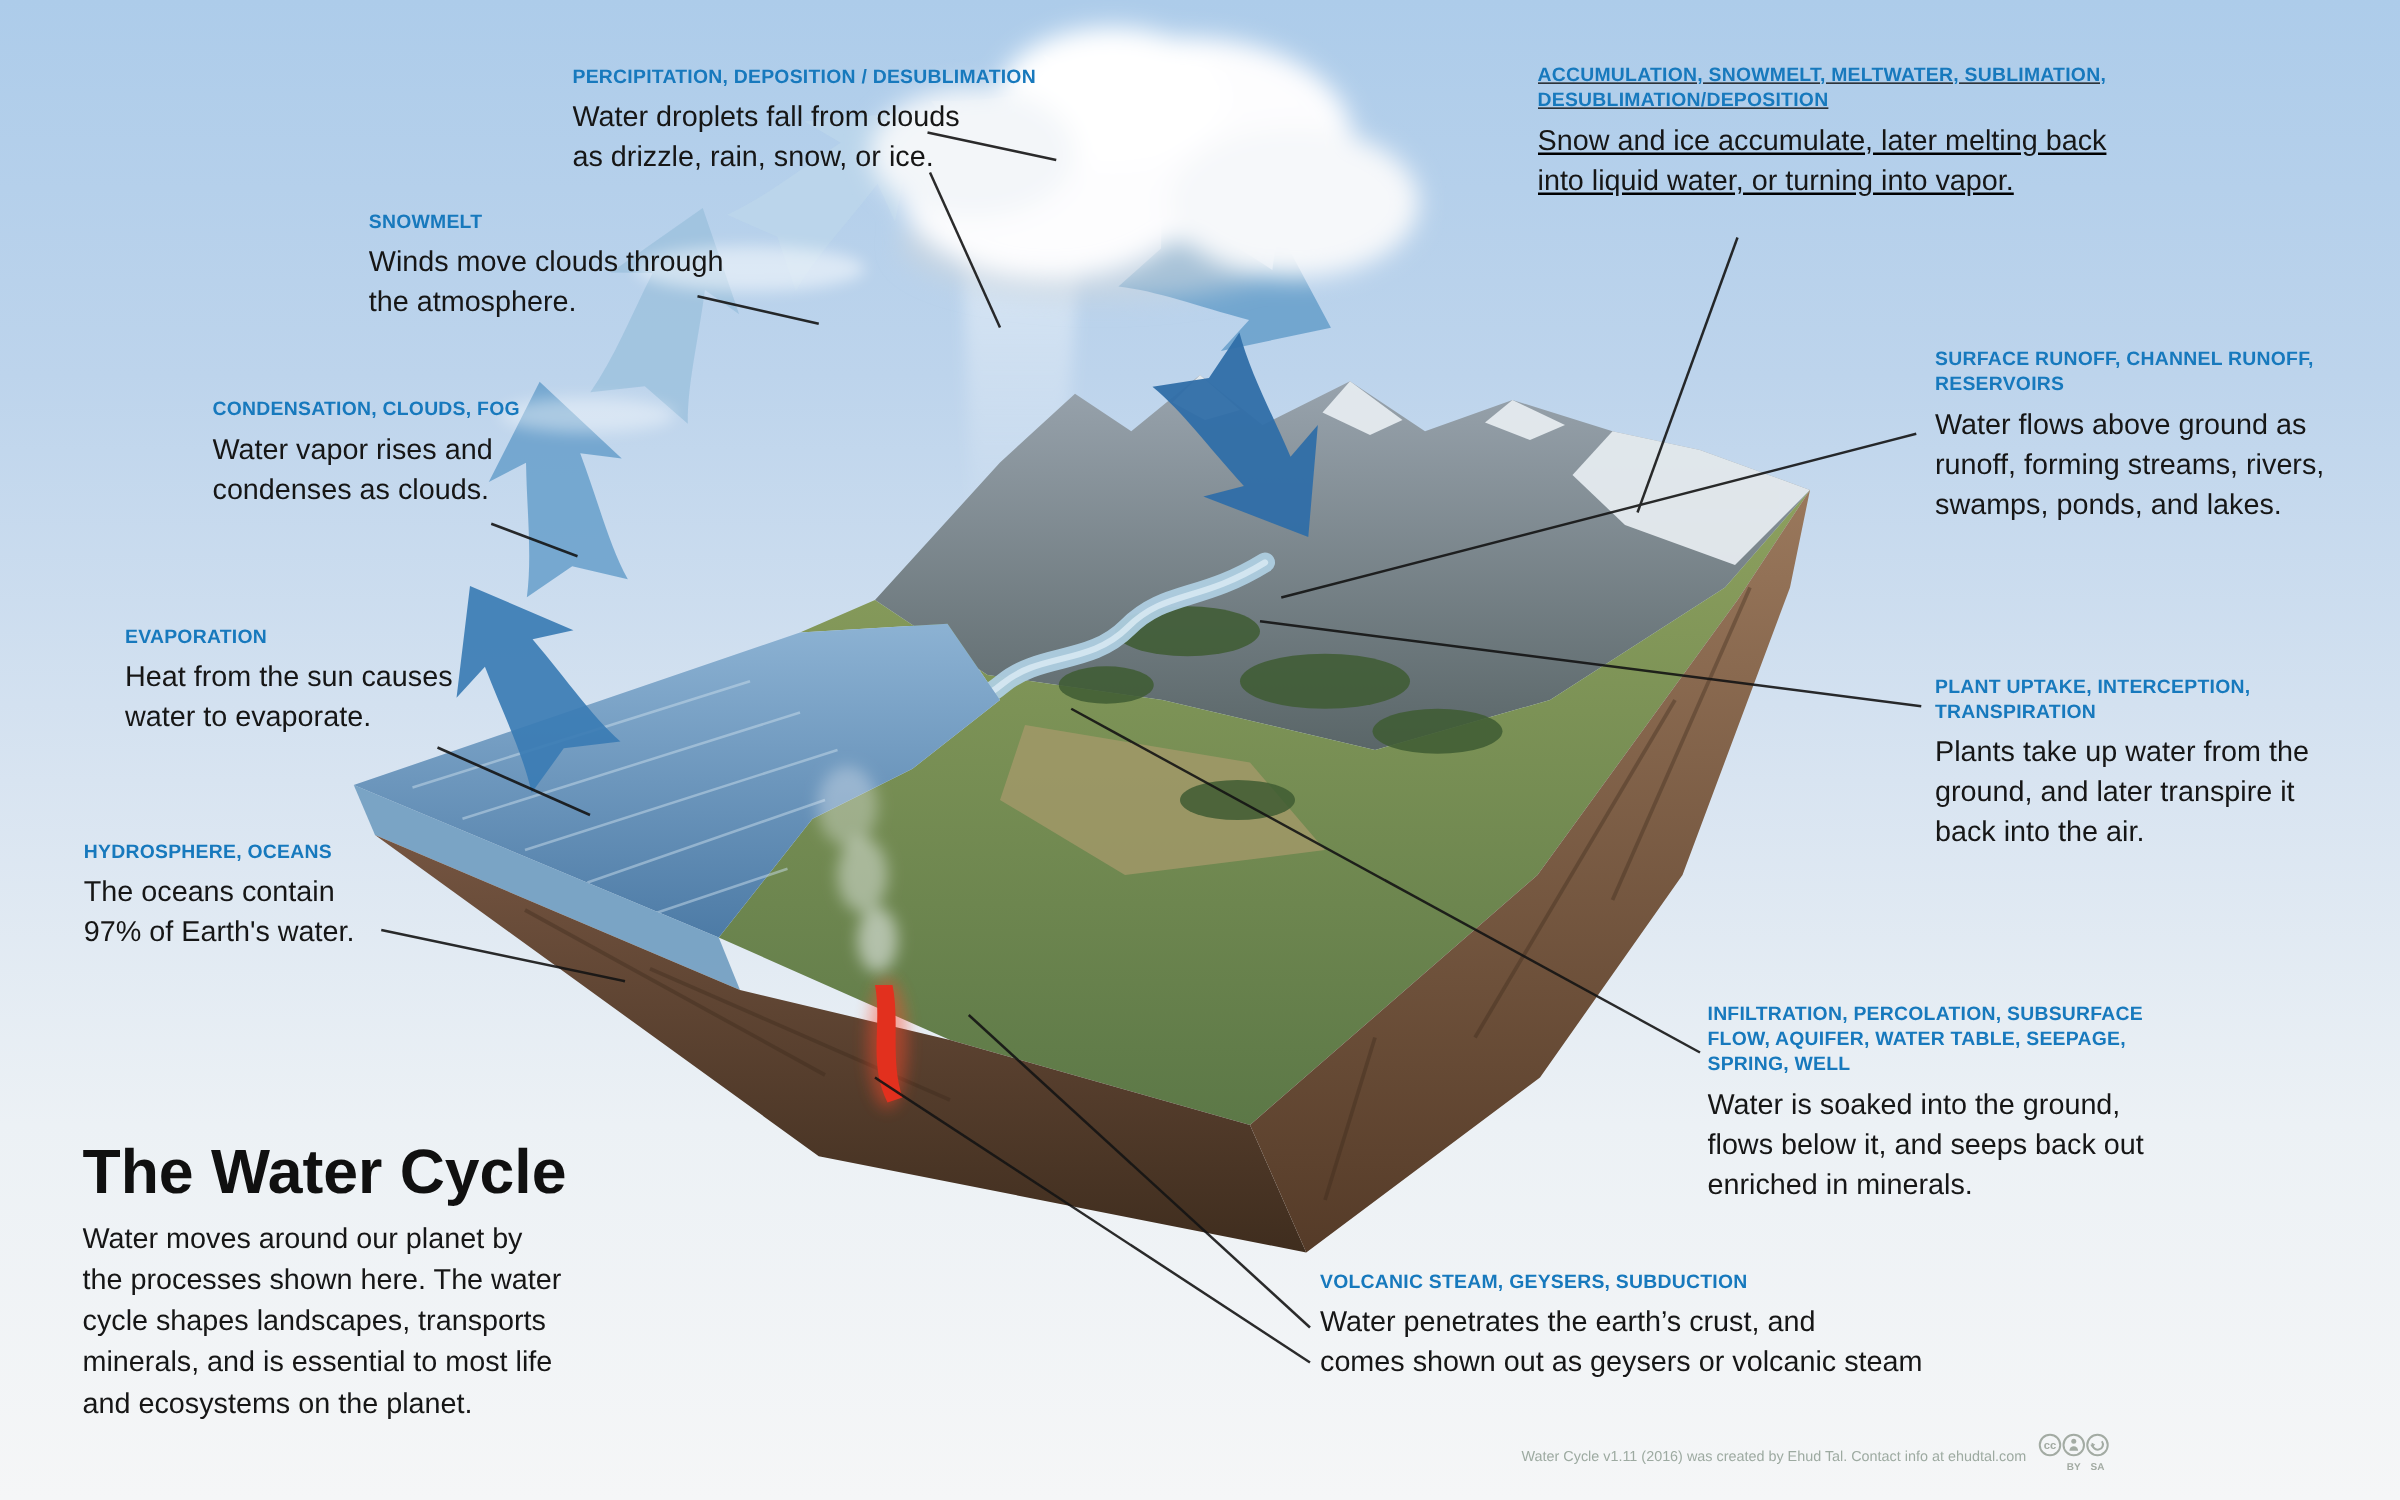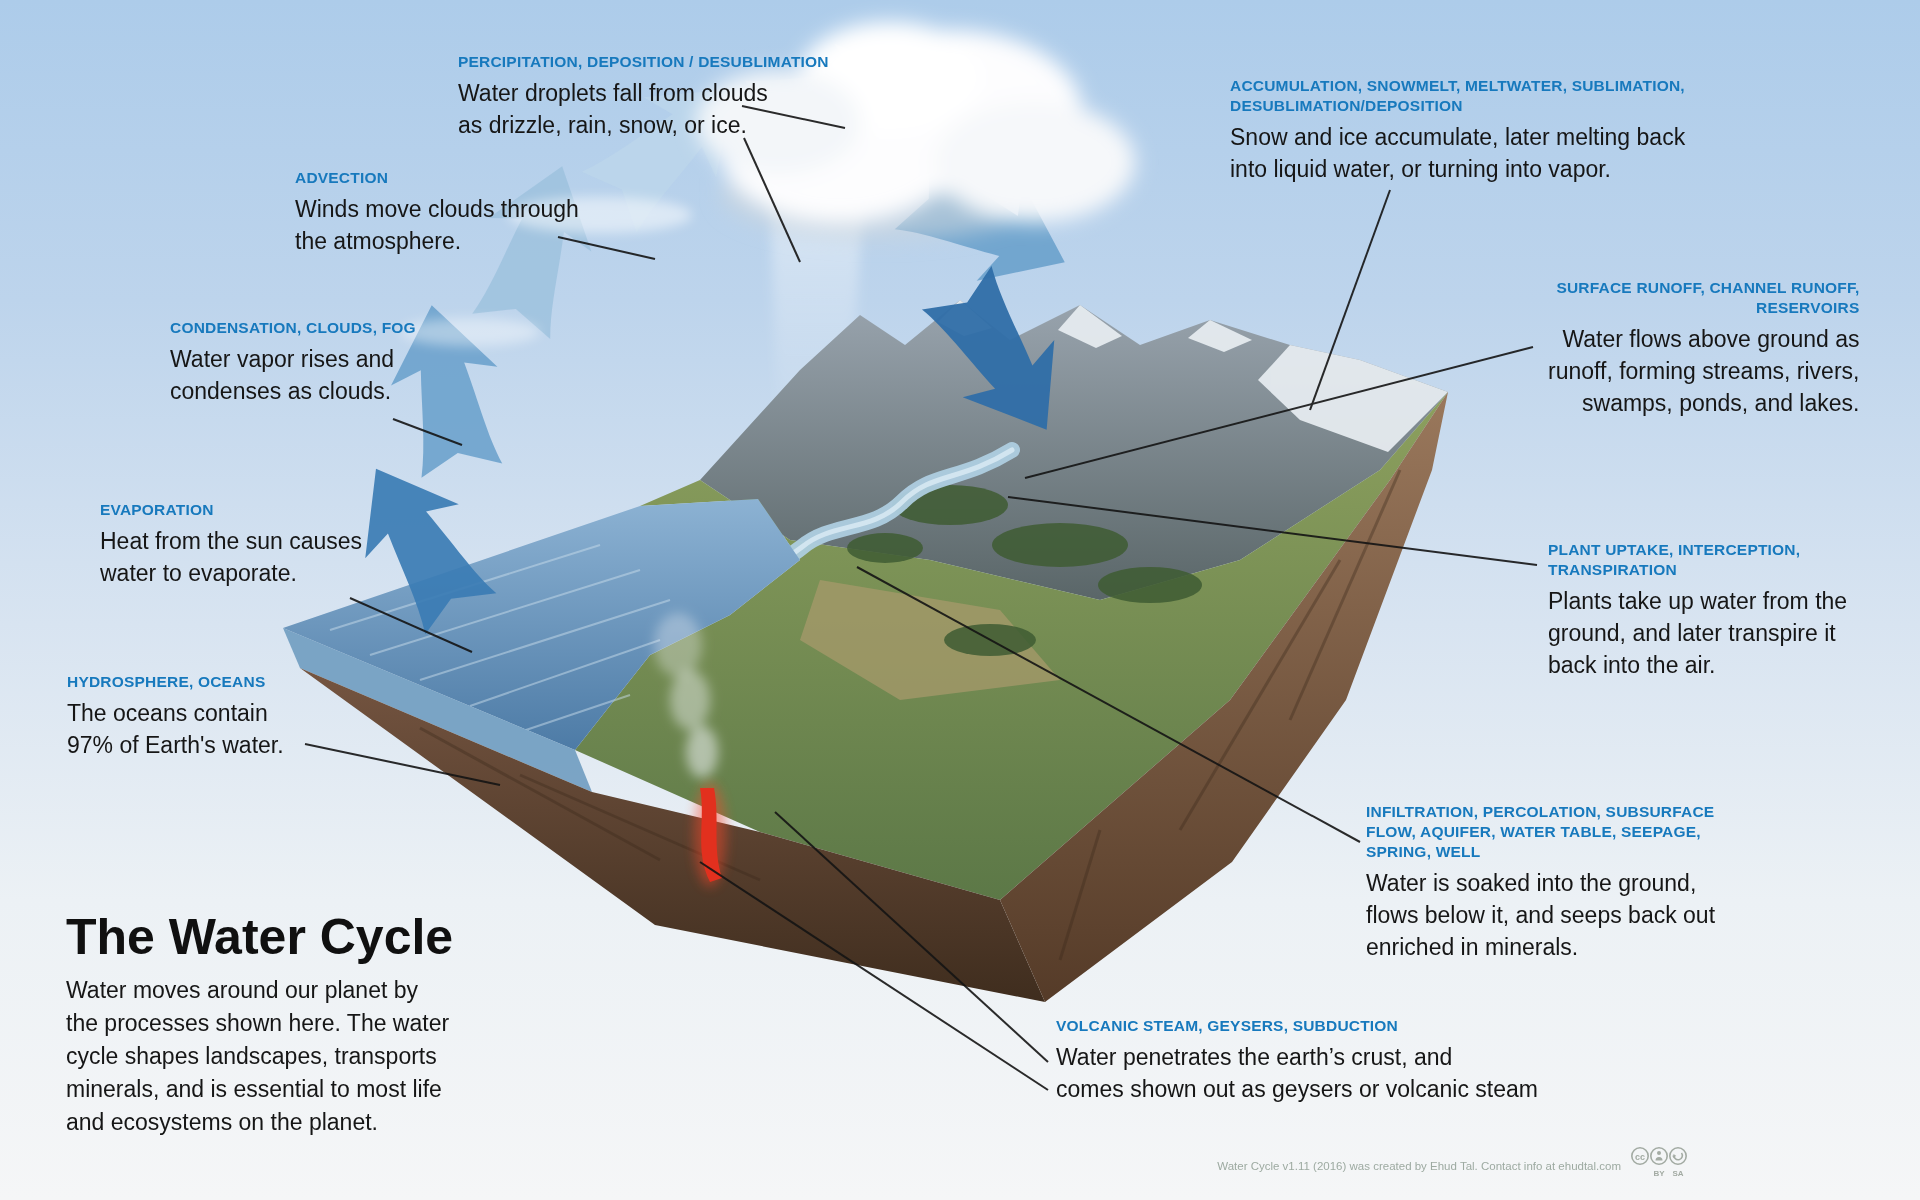--- a/index.html
+++ b/index.html
@@ -15,22 +15,22 @@
     letter-spacing:.2px;white-space:pre-line;margin-bottom:5px;
   }
   .ann-text{
     color:#161616;font-size:23px;font-weight:400;line-height:32px;white-space:pre-line;
   }
   .pos-precipitation{left:458px;top:52px;}
   .pos-advection{left:295px;top:168px;}
   .pos-condensation{left:170px;top:318px;}
   .pos-evaporation{left:100px;top:500px;}
   .pos-hydrosphere{left:67px;top:672px;}
-  .pos-accumulation{left:1230px;top:76px;}
-  .pos-runoff{left:1548px;top:278px;text-align:right;}
+  .pos-accumulation{left:1230px;top:51px;text-decoration:underline;}
+  .pos-runoff{left:1548px;top:278px;}
   .pos-plant{left:1548px;top:540px;}
   .pos-infiltration{left:1366px;top:802px;}
   .pos-volcanic{left:1056px;top:1016px;}
   .title-block{position:absolute;left:66px;top:916px;}
   .main-title{color:#101010;font-size:50px;font-weight:700;line-height:42px;}
   .intro-text{color:#161616;font-size:23px;line-height:33px;white-space:pre-line;margin-top:16px;}
   .footer{position:absolute;left:1150px;top:1146px;width:540px;display:flex;justify-content:flex-end;align-items:center;gap:9px;}
   .credit{color:#9daaa1;font-size:11.5px;line-height:14px;padding-top:6px;}
   .license{flex:0 0 auto;}
 </style>
@@ -176,21 +176,21 @@
       <line x1="1048" y1="1090" x2="700" y2="862"></line>
     </g>
   </svg>
 
   <div class="ann pos-precipitation">
     <div class="ann-label">PERCIPITATION, DEPOSITION / DESUBLIMATION</div>
     <div class="ann-text">Water droplets fall from clouds
 as drizzle, rain, snow, or ice.</div>
   </div>
   <div class="ann pos-advection">
-    <div class="ann-label">ADVECTION</div>
+    <div class="ann-label">SNOWMELT</div>
     <div class="ann-text">Winds move clouds through
 the atmosphere.</div>
   </div>
   <div class="ann pos-condensation">
     <div class="ann-label">CONDENSATION, CLOUDS, FOG</div>
     <div class="ann-text">Water vapor rises and
 condenses as clouds.</div>
   </div>
   <div class="ann pos-evaporation">
     <div class="ann-label">EVAPORATION</div>

